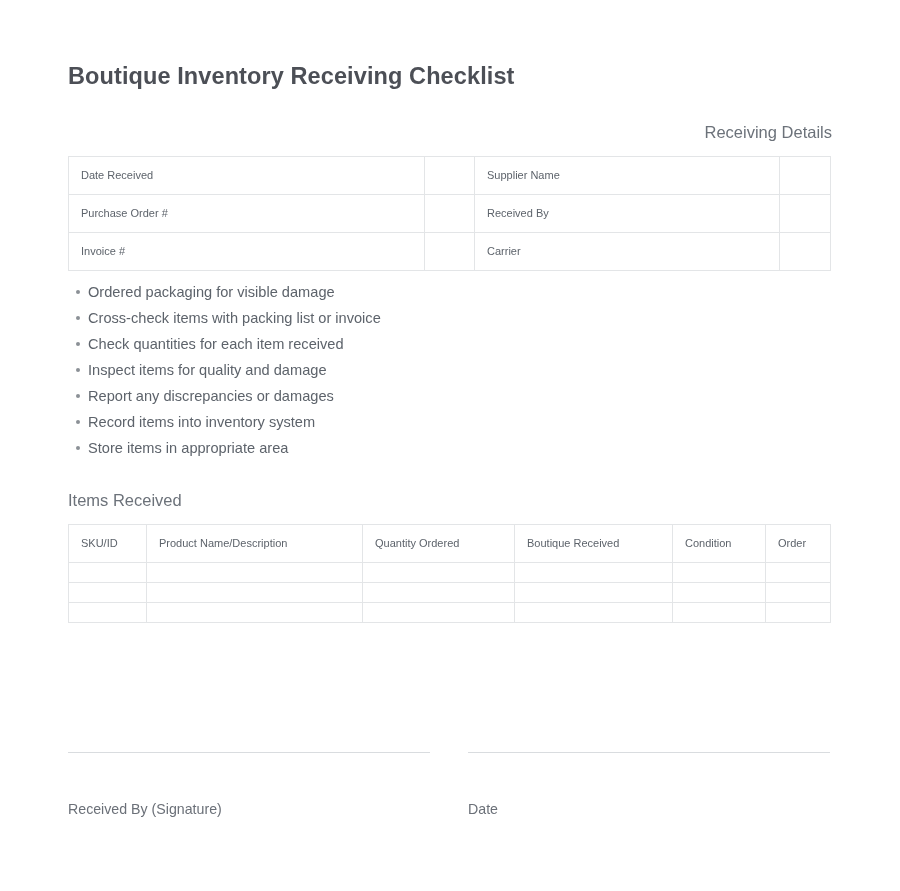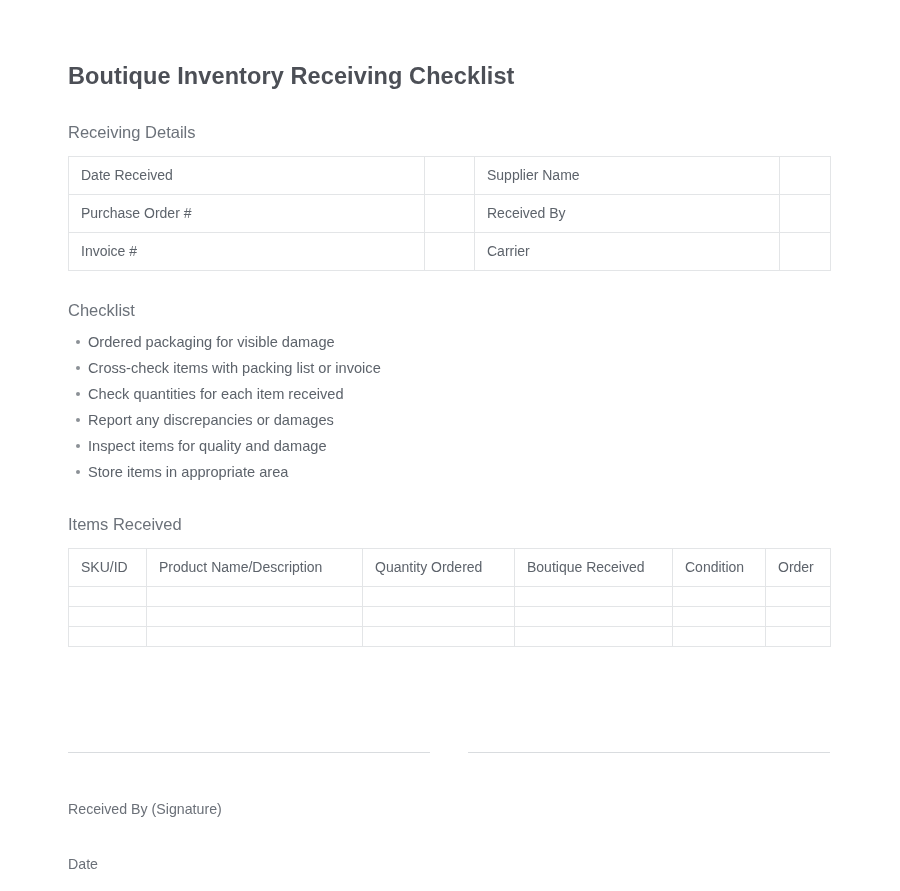--- a/index.html
+++ b/index.html
@@ -36,30 +36,30 @@
   }
 
   
   .section-heading {
     font-size: 16.5px;
     font-weight: normal;
     color: #6c727a;
     margin: 0;
     line-height: 1.2;
   }
-  .sh-receiving  { padding-top: 33px; }
+  .sh-receiving  { padding-top: 33px; text-align: right; }
   .sh-checklist  { padding-top: 30px; }
   .sh-items      { padding-top: 30px; }
 
   
   table {
     border-collapse: collapse;
     table-layout: fixed;
     width: 762px;
-    font-size: 14px;
+    font-size: 11px;
     border-radius: 21px;
   }
   table td, table th {
     border: 1px solid #e3e5e7;
     color: #5d636b;
     font-weight: normal;
     text-align: left;
     padding: 0 12px;
     vertical-align: middle;
     background: #ffffff;
@@ -121,21 +121,20 @@
   }
   .sig-col { width: 362px; }
   .sig-rule {
     height: 0;
     border-top: 1px solid #d9dcdf;
   }
   .sig-labels {
     display: flex;
     gap: 38px;
     margin-top: 48px;
-    flex-direction: column;
   }
   .sig-label {
     width: 362px;
     font-size: 14.2px;
     color: #6b7078;
     line-height: 1.2;
   }
 </style>
 </head>
 <body>
@@ -168,28 +167,28 @@
       </tr>
       <tr>
         <td>Invoice #</td>
         <td></td>
         <td>Carrier</td>
         <td></td>
       </tr>
     </tbody>
   </table>
 
-  <h2 class="section-heading sh-checklist">Checklist</h2>
 
   <ul class="checklist">
     <li>Ordered packaging for visible damage</li>
     <li>Cross-check items with packing list or invoice</li>
     <li>Check quantities for each item received</li>
+    <li>Inspect items for quality and damage</li>
     <li>Report any discrepancies or damages</li>
-    <li>Inspect items for quality and damage</li>
+    <li>Record items into inventory system</li>
     <li>Store items in appropriate area</li>
   </ul>
 
   <h2 class="section-heading sh-items">Items Received</h2>
 
   <table class="tbl-items">
     <colgroup>
       <col class="k0">
         <col class="k1">
         <col class="k2">

